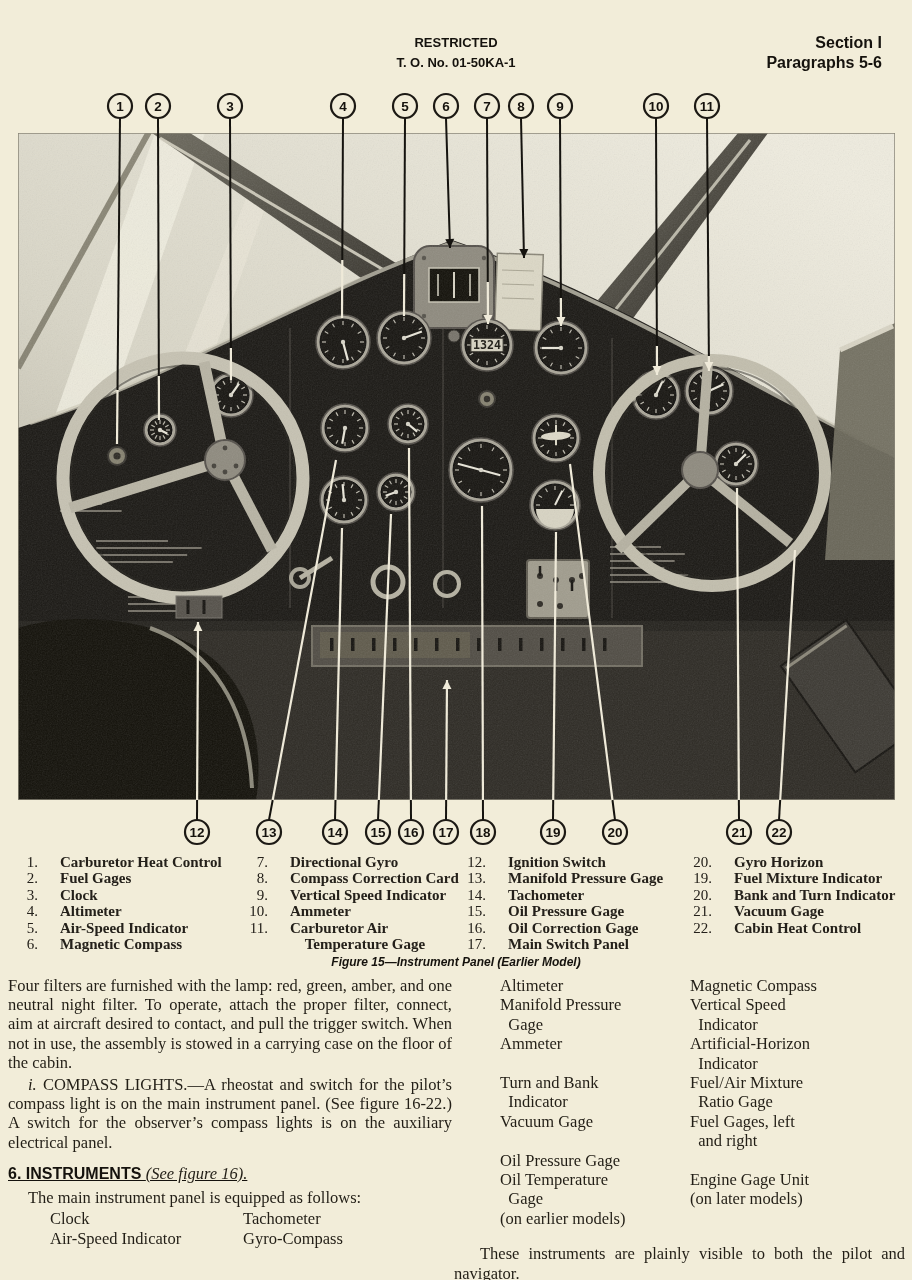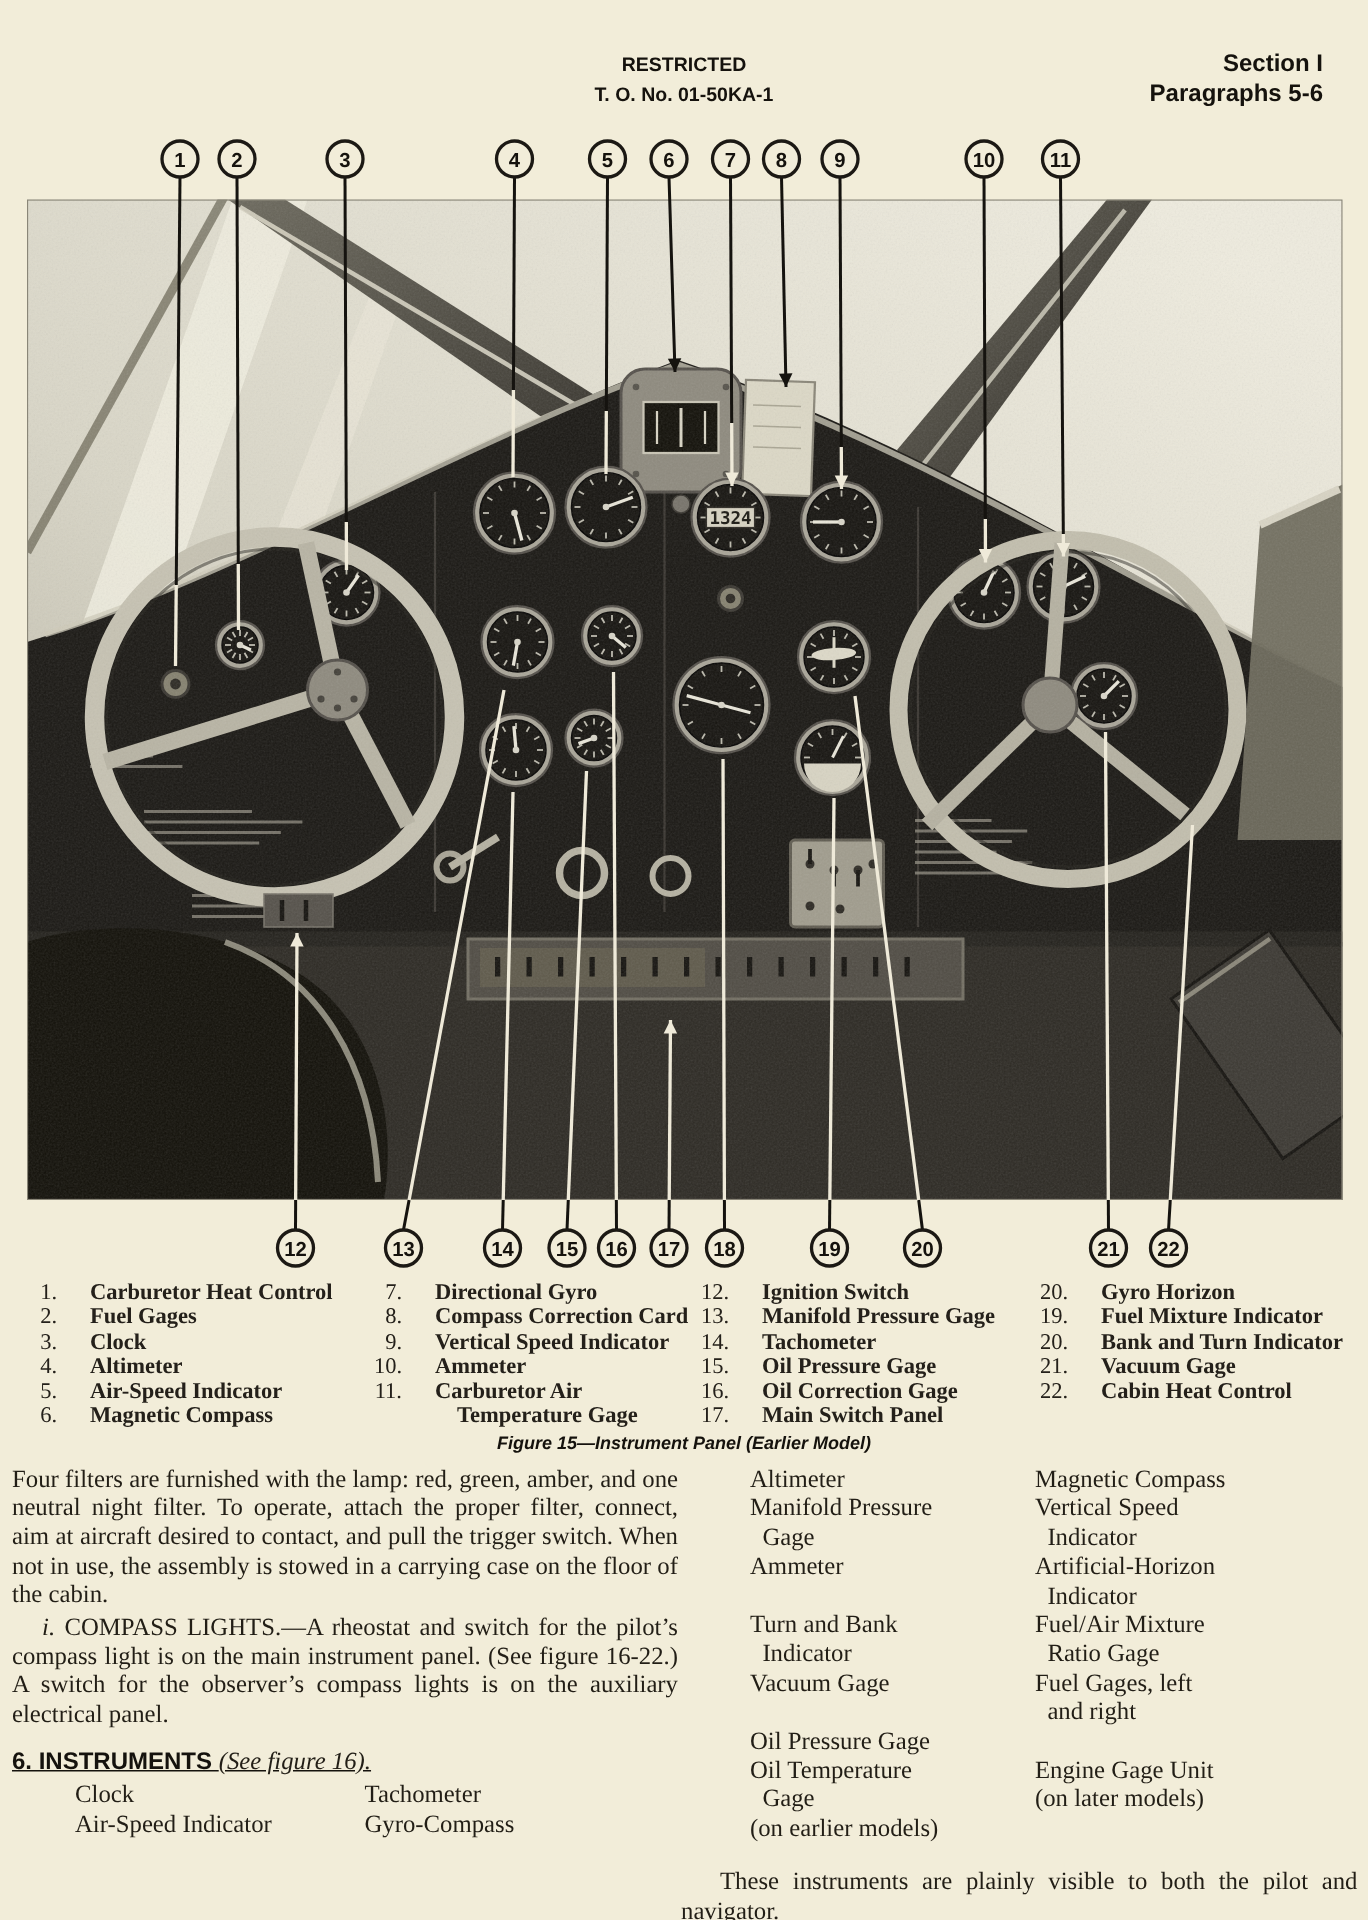--- a/index.html
+++ b/index.html
@@ -754,20 +754,21 @@
       </div>
     </div>
 
   <div class="caption">Figure 15—Instrument Panel (Earlier Model)</div>
 
   <div class="cols">
     <div class="colL">
       <div>Four filters are furnished with the lamp: red, green, amber, and one neutral night filter. To operate, attach the proper filter, connect, aim at aircraft desired to contact, and pull the trigger switch. When not in use, the assembly is stowed in a carrying case on the floor of the cabin.</div>
       <div class="p2"><span class="lead-i">i.</span><span> COMPASS LIGHTS.—A rheostat and switch for the pilot’s compass light is on the main instrument panel. (See figure 16-22.) A switch for the observer’s compass lights is on the auxiliary electrical panel.</span></div>
       <div class="heading"><span>6. INSTRUMENTS </span><span class="see">(See figure 16).</span></div>
+      <div class="follows">The main instrument panel is equipped as follows:</div>
       <div class="mini-list" id="miniList">
           <div>Clock</div>
           <div>Tachometer</div>
           <div>Air-Speed Indicator</div>
           <div>Gyro-Compass</div>
         </div>
     </div>
     <div class="colR">
       <div class="equip">
         <div class="eqcol a" id="equipA"><div>Altimeter</div><div>Manifold Pressure</div><div>  Gage</div><div>Ammeter</div><div>&nbsp;</div><div>Turn and Bank</div><div>  Indicator</div><div>Vacuum Gage</div><div>&nbsp;</div><div>Oil Pressure Gage</div><div>Oil Temperature</div><div>  Gage</div><div>(on earlier models)</div></div>

